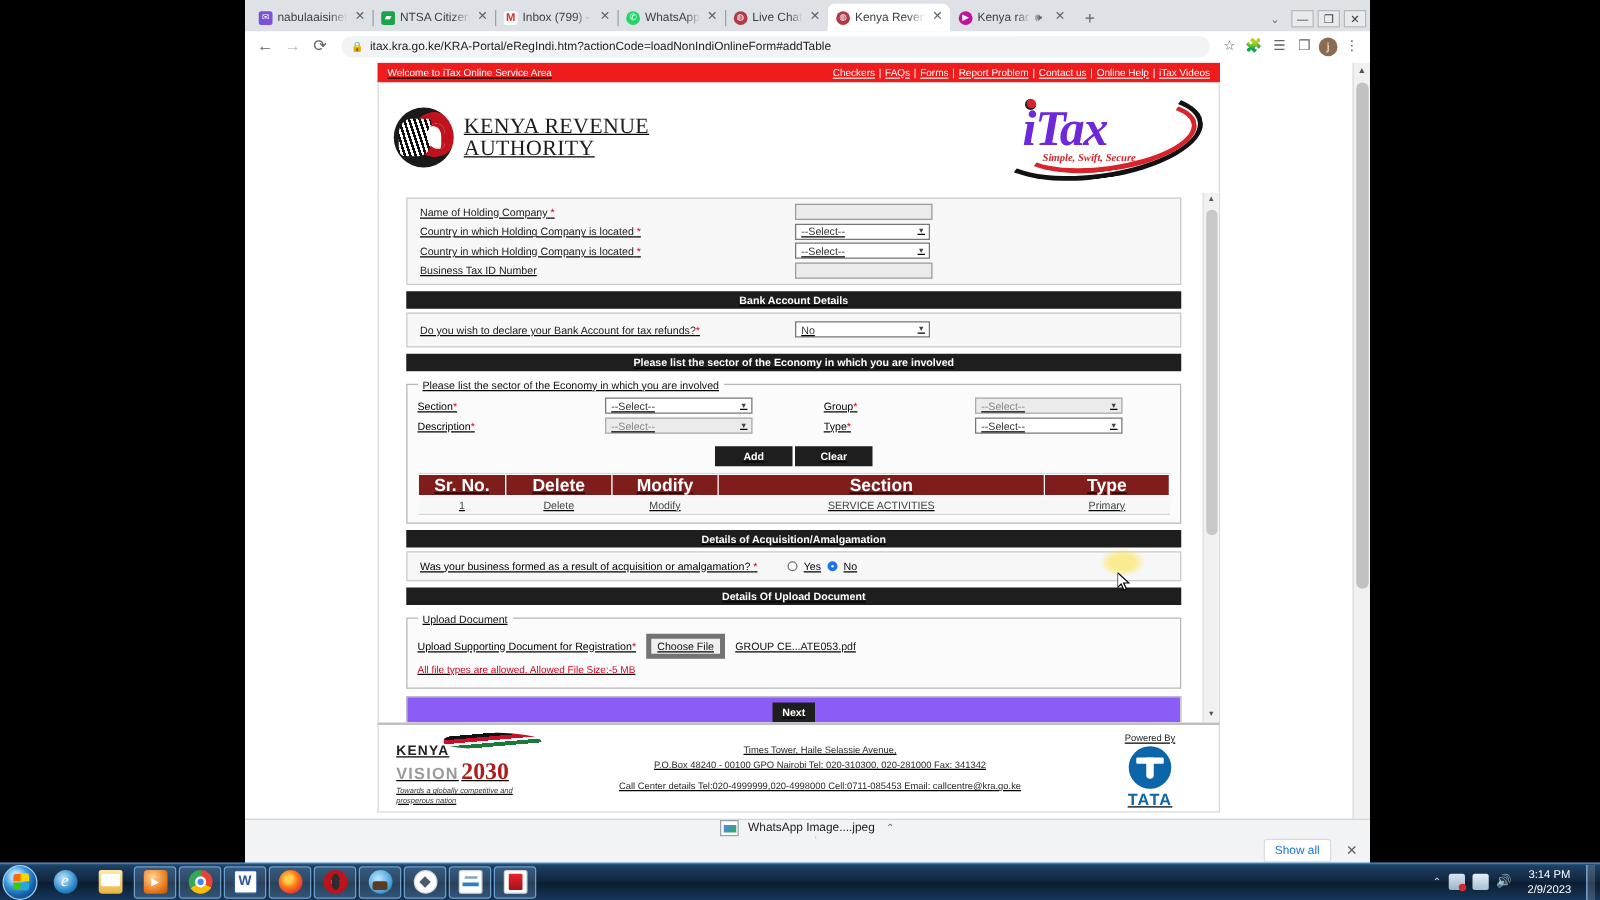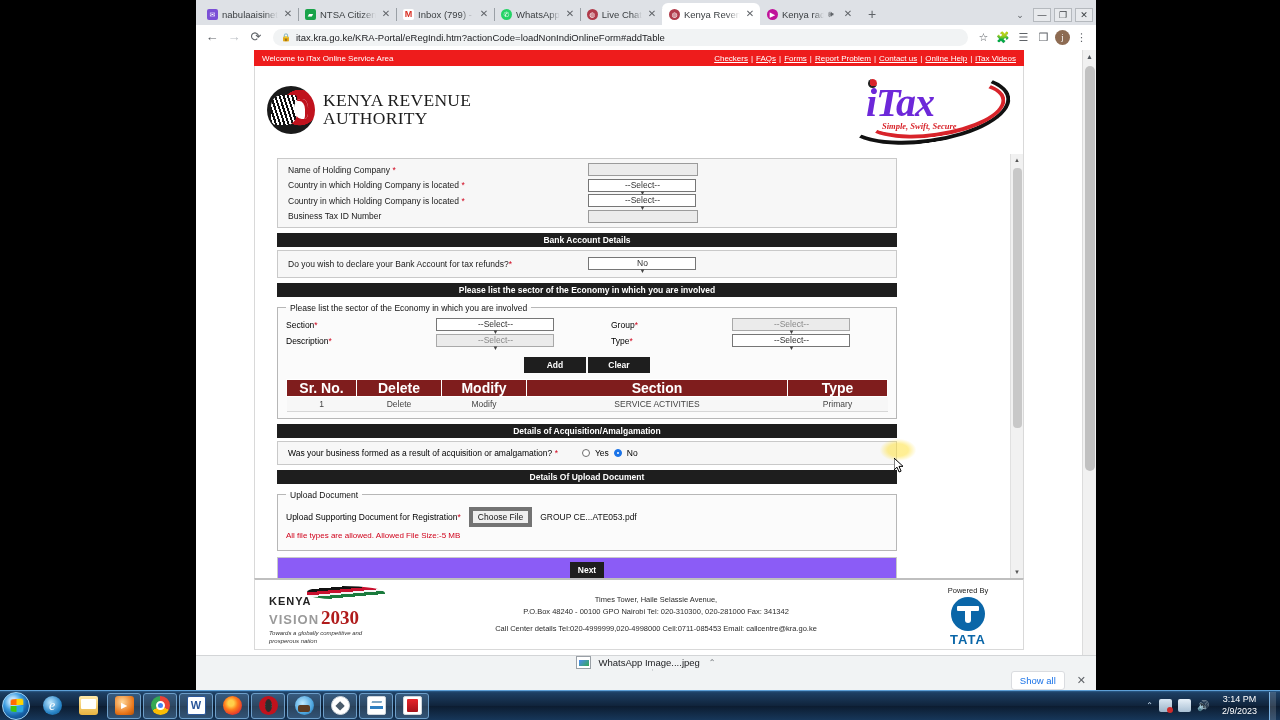--- a/index.html
+++ b/index.html
@@ -110,21 +110,21 @@
   }
   .vscroll .arrow {
     height: 14px; font-size: 7px; text-align: center; line-height: 14px; color: #50555b;
   }
   .vscroll .thumb {
     position: absolute; left: 2px; width: 10px; background: #c1c1c1;
     border-radius: 5px;
   }
 
   
-  .itax-wrap { width: 770px; margin: 0 auto; position: relative; }
+  .itax-wrap { width: 674px; margin: 0 auto; position: relative; text-decoration: underline; }
   .redbar {
     background: #ee1c1c; color: #fff; height: 16px; display: flex;
     align-items: center; padding: 0 8px; font-size: 8px;
   }
   .redbar .links { margin-left: auto; display: flex; align-items: center; gap: 3px; }
   .redbar .links a { color: #fff; text-decoration: underline; font-size: 8px; }
   .redbar .links span { color: #fff; }
 
   .brandrow {
     height: 88px; background: #fff; display: flex; align-items: center;
@@ -195,21 +195,21 @@
     border: 1px solid #c9c9c9; background: #f7f7f7; padding: 3px 0 3px 0;
   }
   .frow {
     display: flex; align-items: center; height: 15.5px; padding: 0 10px;
     font-size: 8.5px; color: #1a1a1a;
   }
   .flabel { width: 300px; flex: none; }
   .req { color: #d0021b; }
   .ftext, .fsel {
     font-family: "Liberation Sans", sans-serif; font-size: 8.5px;
-    height: 13px; padding: 0 2px; flex-direction: column;
+    height: 13px; padding: 0 2px;
   }
   .ftext { width: 110px; background: #ebebeb; border: 1px solid #9b9b9b; }
   .fsel {
     width: 108px; background: #fff; border: 1px solid #767676;
     display: flex; align-items: center; justify-content: space-between;
     padding: 0 3px 0 4px; color: #333;
   }
   .fsel.disabled { background: #ebebeb; color: #888; border-color: #a9a9a9; }
   .fsel .cv { font-size: 8.5px; }
   .fsel .chev { font-size: 6px; color: #444; }

